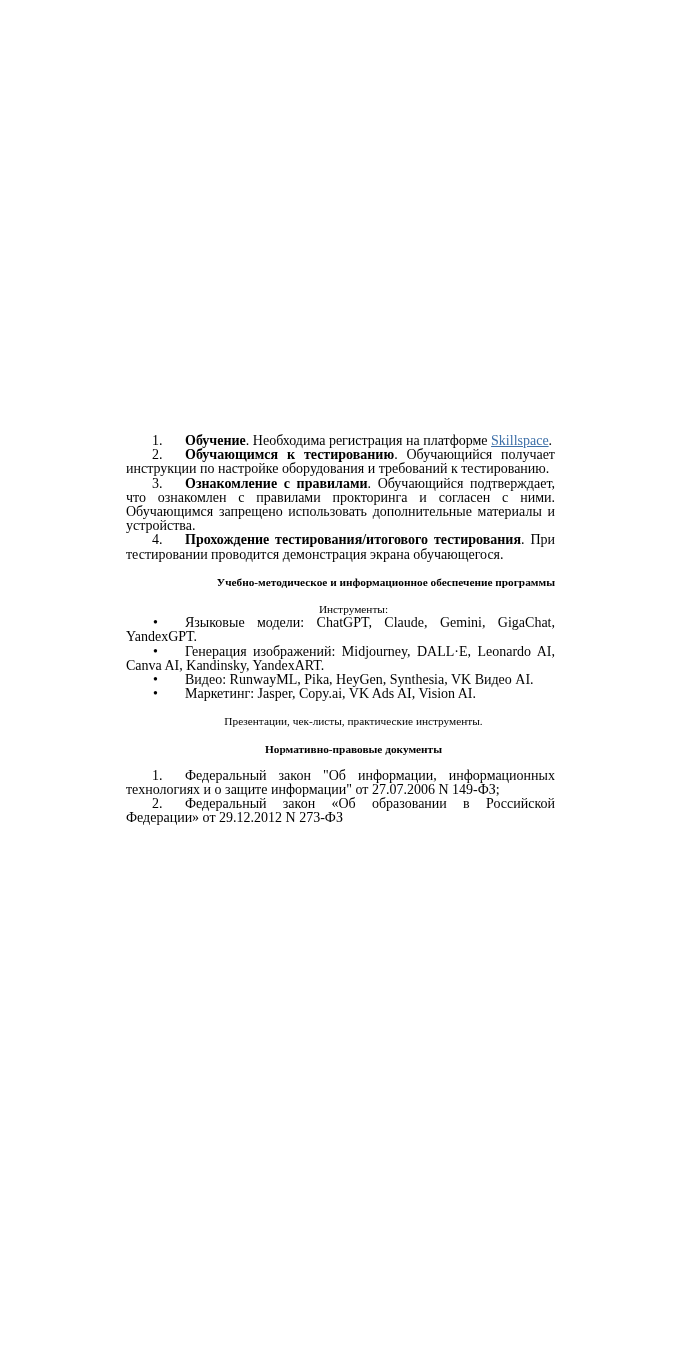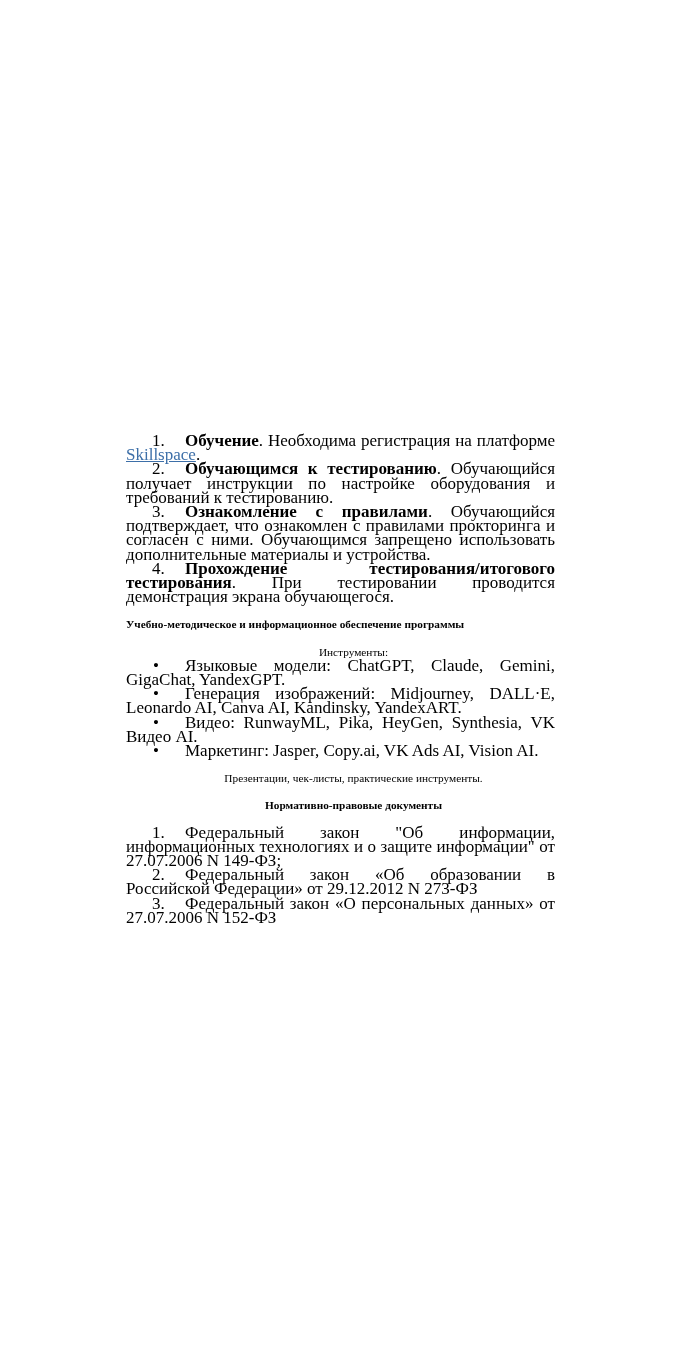--- a/index.html
+++ b/index.html
@@ -37,31 +37,31 @@
     font-weight: bold;
     text-align: center;
     line-height: 14.2px;
     margin: 0;
     letter-spacing: 0.04px;
   }
 
   .section-heading {
     font-size: 11.3px;
     font-weight: bold;
-    text-align: left;
+    text-align: right;
     line-height: 14.2px;
     margin: 0;
   }
 
   .spacer-lg { height: 14px; }
   .spacer-md { height: 13px; }
 
   
   .item {
-    font-size: 17px;
+    font-size: 14px;
     line-height: 14.2px;
     text-align: justify;
     text-justify: inter-word;
     margin: 0;
     text-indent: 0;
     hyphens: none;
   }
   .item .marker {
     display: inline-block;
     width: 59px;
@@ -130,16 +130,15 @@
     <div class="spacer-md"></div>
 
     <h2 class="section-heading" style="text-align:center; padding-left:26px;">Нормативно-правовые документы</h2>
 
     <div class="spacer-md"></div>
 
     <p class="item"><span class="marker">1.</span><span>Федеральный закон "Об информации, информационных технологиях и о защите информации" от 27.07.2006 N 149-ФЗ;</span></p>
 
     <p class="item"><span class="marker">2.</span><span>Федеральный закон «Об образовании в Российской Федерации» от 29.12.2012 N 273-ФЗ</span></p>
 
-    <p class="item"><span class="marker">3.</span><span>Федеральный закон «О персональных данных» от 27.07.2006 N 152-ФЗ</span></p>
 
   </div>
 </div>
 
 </body></html>

